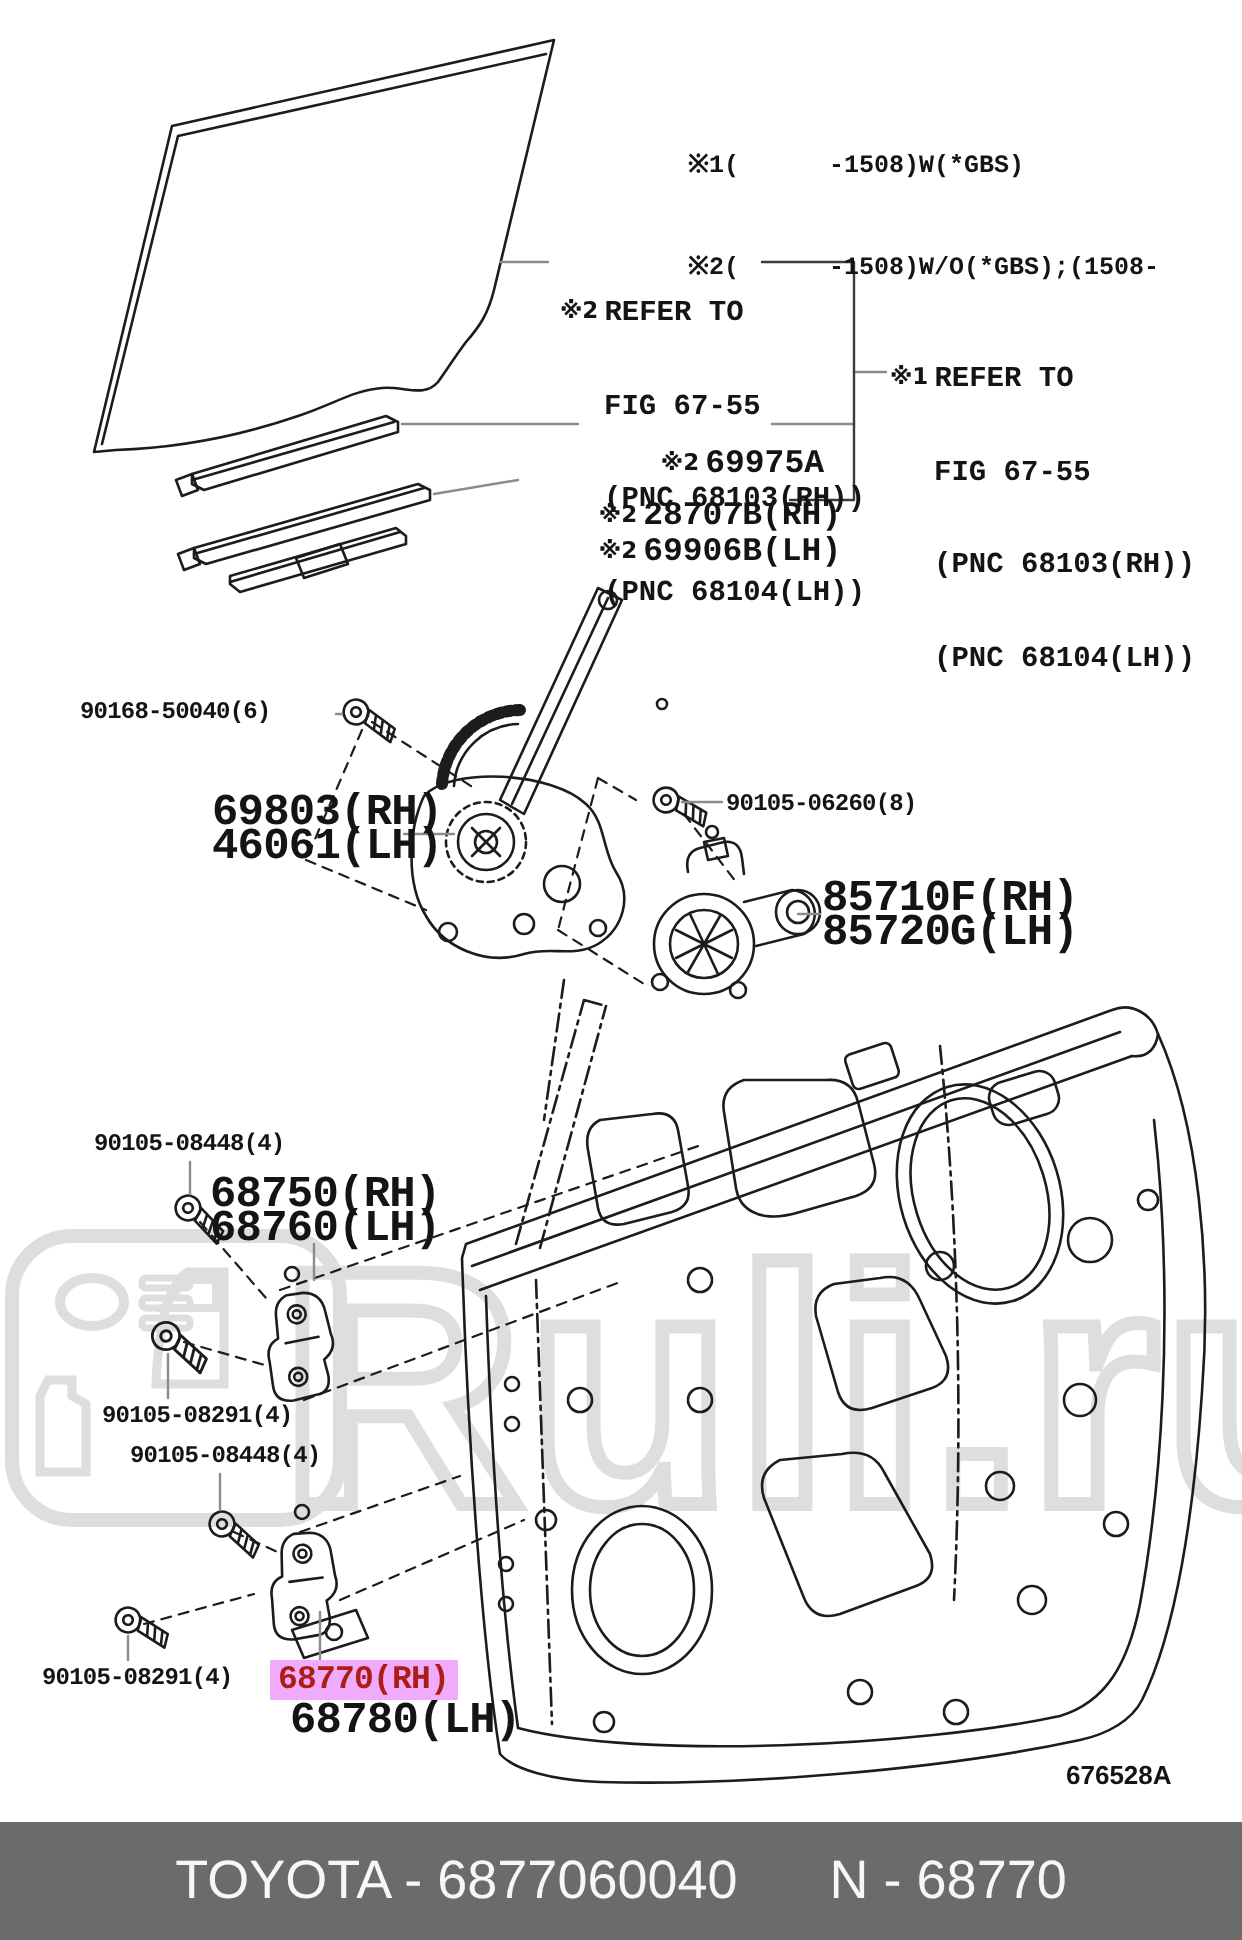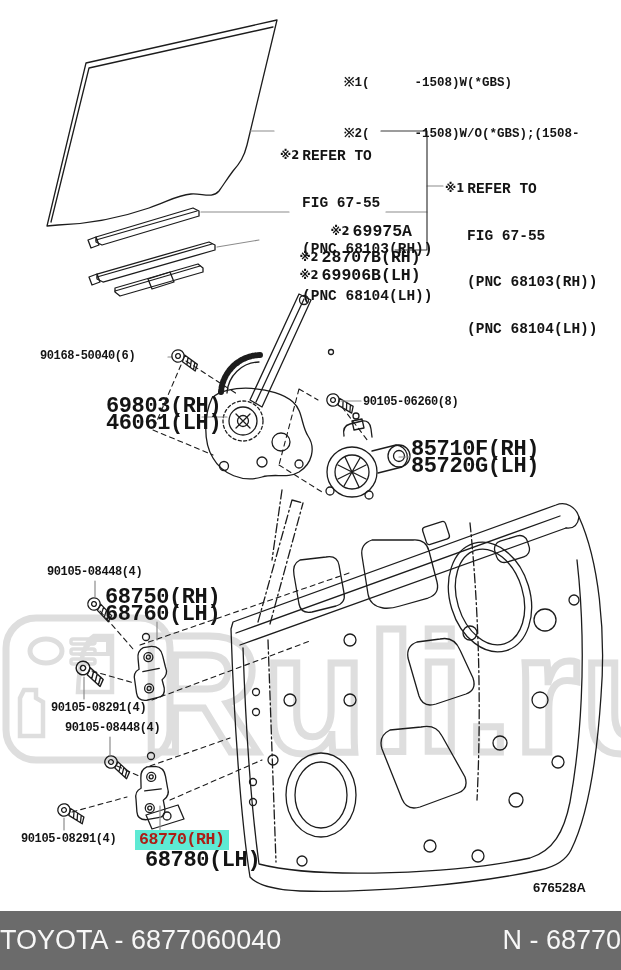--- a/index.html
+++ b/index.html
@@ -12,21 +12,21 @@
   .notes{position:absolute;left:344px;top:41px;font-size:12.5px;line-height:17px;
          font-weight:bold;color:#141414;white-space:pre;}
   .refblock{position:absolute;font-weight:bold;color:#141414;font-size:14.5px;line-height:15.5px;white-space:pre;}
   .refblock .ind{padding-left:22px;}
   .pref{font-family:"DejaVu Sans",sans-serif;font-size:11.5px;font-weight:bold;margin-right:3px;vertical-align:1px;}
   .prow{position:absolute;font-weight:bold;color:#141414;white-space:pre;}
   .prow .num{font-size:16.5px;margin-top:48px;}
   .hl{position:absolute;left:135px;top:830px;padding:1px 4px 2px 4px;font-weight:bold;
       font-size:16.5px;line-height:17px;white-space:pre;letter-spacing:-0.4px;}
   .footer-bar{position:absolute;left:0;top:911px;width:621px;height:59px;
-      display:flex;align-items:center;justify-content:space-between;gap:46px;
+      display:flex;align-items:center;justify-content:center;gap:46px;
       font-family:"Liberation Sans",sans-serif;color:#f7f7f7;font-size:27px;}
   .diagcode{position:absolute;left:533px;top:880px;font-family:"Liberation Sans",sans-serif;
       font-weight:bold;font-size:13px;color:#141414;}
 </style>
 </head>
 <body>
 
 <div class="stage">
 
 <svg width="621" height="970" viewBox="0 0 621 970">
@@ -231,21 +231,21 @@
   <div class="lbl s15" style="left:363px;top:395px;">90105-06260(8)</div>
   <div class="lbl s16" style="left:411px;top:441px;">85710F(RH)</div>
   <div class="lbl s16" style="left:411px;top:458px;">85720G(LH)</div>
   <div class="lbl s15" style="left:47px;top:565px;">90105-08448(4)</div>
   <div class="lbl s16" style="left:105px;top:589px;">68750(RH)</div>
   <div class="lbl s16" style="left:105px;top:606px;">68760(LH)</div>
   <div class="lbl s15" style="left:51px;top:701px;">90105-08291(4)</div>
   <div class="lbl s15" style="left:65px;top:721px;">90105-08448(4)</div>
   <div class="lbl s15" style="left:21px;top:832px;">90105-08291(4)</div>
 
-  <div class="hl" style="background: #5eead4; color: rgb(173, 29, 21);">68770(RH)</div>
+  <div class="hl" style="background: #f0abfc; color: rgb(173, 29, 21);">68770(RH)</div>
   <div class="lbl s16" style="left:145px;top:852px;">68780(LH)</div>
 
   <div class="diagcode">676528A</div>
   <div class="footer-bar" style="background: rgb(107, 107, 107);">
     <span>TOYOTA - 6877060040</span>
     <span>N - 68770</span>
   </div>
 </div>
 
 </body></html>

